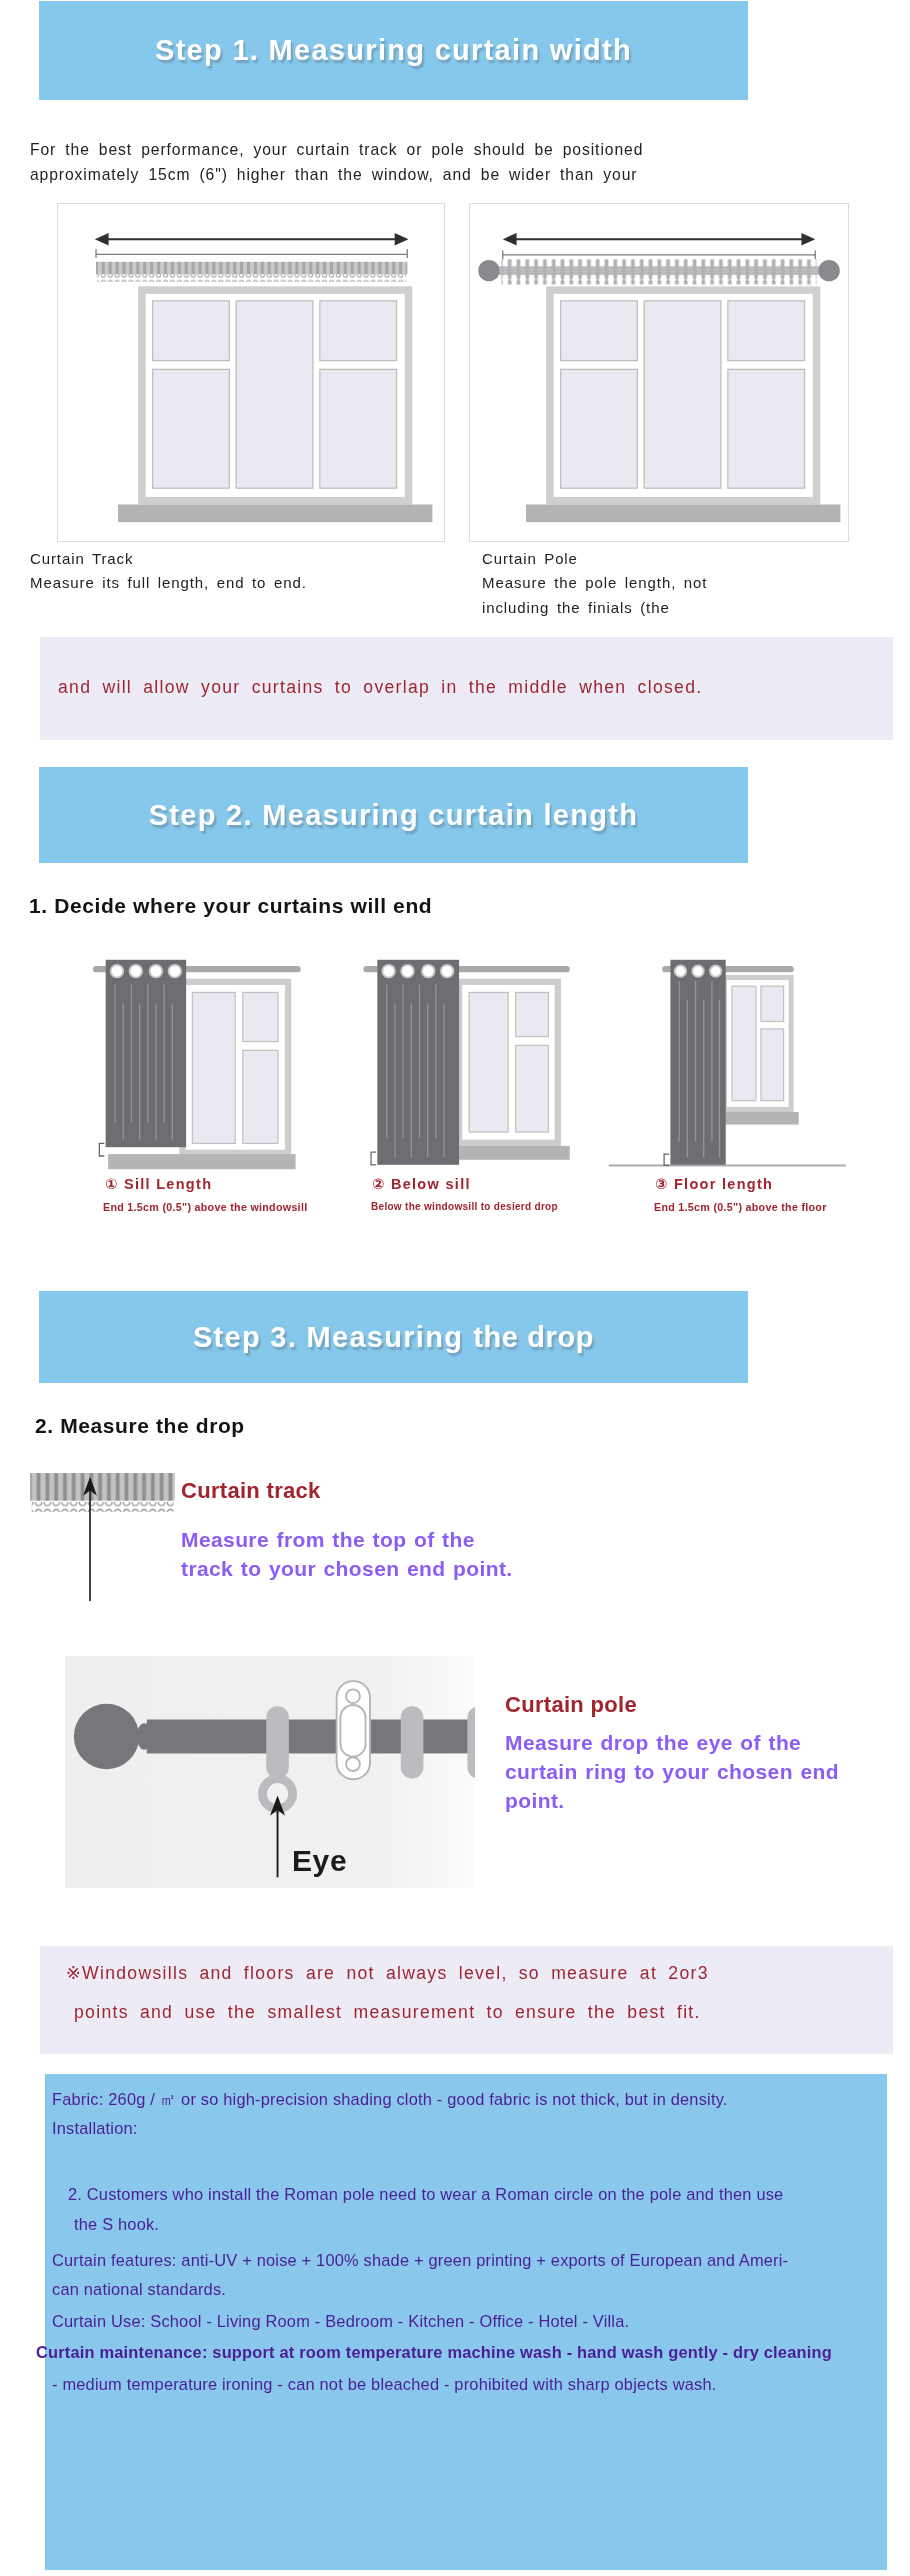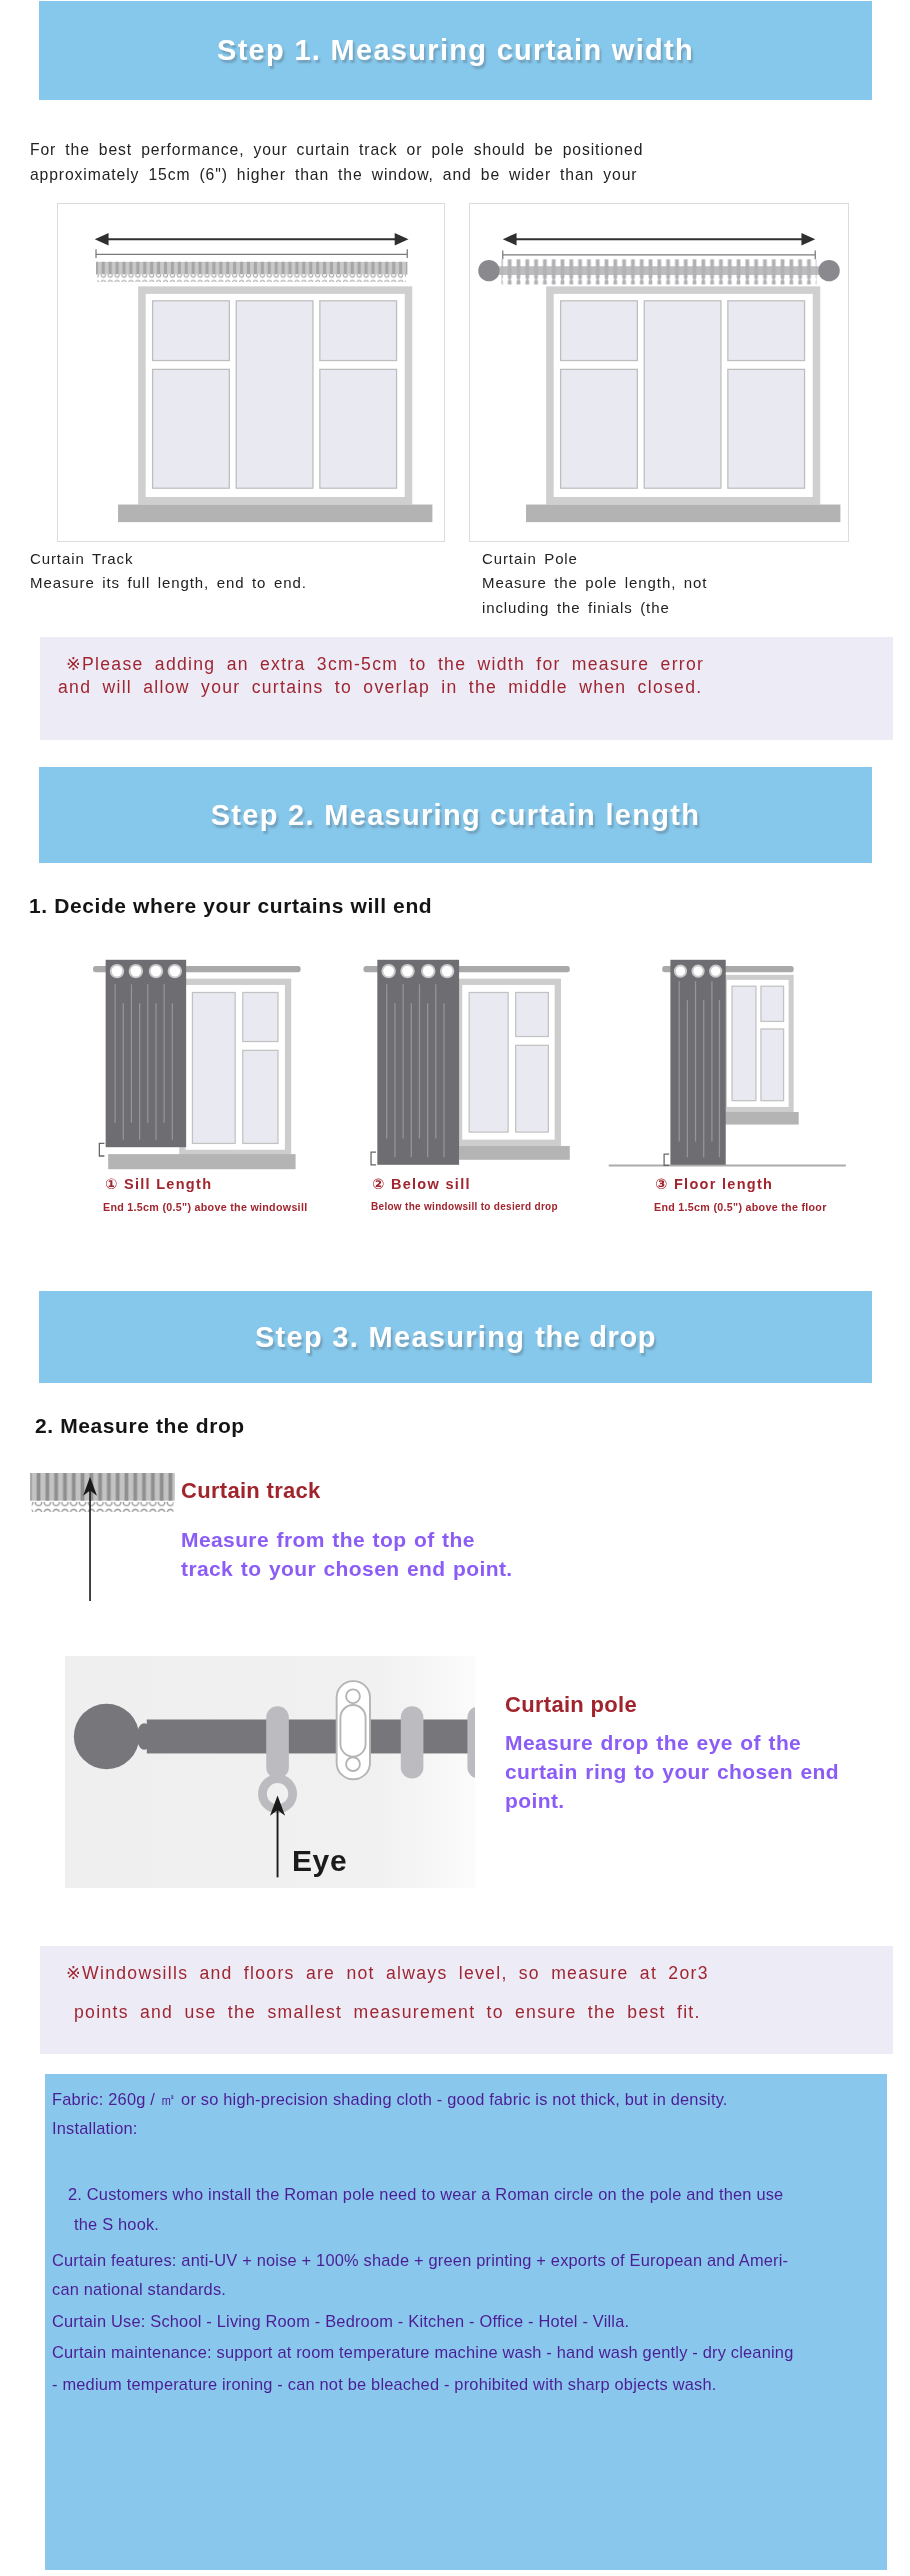--- a/index.html
+++ b/index.html
@@ -3,21 +3,21 @@
 <meta charset="utf-8">
 <style>
   html,body{margin:0;padding:0;background:#ffffff;}
   #canvas{
     position:relative;width:910px;height:2576px;overflow:hidden;
     background:#ffffff;font-family:"Liberation Sans","DejaVu Sans",sans-serif;
     color:#1f1f1f;
   }
   .abs{position:absolute;}
   .banner{
-    left:39px;width:833px;background:#85c8eb;
+    left:39px;width:709px;background:#85c8eb;
     display:flex;align-items:center;justify-content:center;
   }
   .banner-text{
     color:#ffffff;font-weight:bold;font-size:29px;letter-spacing:1.3px;
     text-shadow:1.9px 2.5px 1.9px rgba(105,140,165,0.65);white-space:nowrap;
   }
   .banner-sub{font-size:29px;margin-left:10px;letter-spacing:0.6px;}
   .body-text{
     font-size:15.7px;color:#222;letter-spacing:0.9px;word-spacing:3.8px;white-space:nowrap;
   }
@@ -119,21 +119,20 @@
     </svg>
   </div>
 
   <div class="abs caption" style="left:30px;top:550px;">Curtain Track</div>
   <div class="abs caption" style="left:30px;top:574px;text-align:right;">Measure its full length, end to end.</div>
   <div class="abs caption" style="left:482px;top:550px;">Curtain Pole</div>
   <div class="abs caption" style="left:482px;top:574px;">Measure the pole length, not</div>
   <div class="abs caption" style="left:482px;top:599px;">including the finials (the</div>
 
   <div class="abs note-box" style="left:40px;top:637px;width:853px;height:103px;"></div>
-  <div class="abs note-line" style="left:66px;top:654px;">※Please adding an extra 3cm-5cm to the width for measure error</div>
   <div class="abs note-line" style="left:58px;top:677px;">and will allow your curtains to overlap in the middle when closed.</div>
 
   <div class="abs banner" style="top:767px;height:96px;">
     <span class="banner-text">Step 2. Measuring curtain length</span>
   </div>
 
   <div class="abs section-heading" style="left:29px;top:894px;">1. Decide where your curtains will end</div>
 
   <svg class="abs" style="left:0;top:956px;" width="910" height="217" viewBox="0 0 1447 345">
 
@@ -305,17 +304,17 @@
   <div class="abs note-line" style="left:74px;top:2002px;">points and use the smallest measurement to ensure the best fit.</div>
 
   <div class="abs details-box" style="left:45px;top:2074px;width:842px;height:496px;"></div>
   <div class="abs detail-line" style="left:52px;top:2089px;">Fabric: 260g / ㎡ or so high-precision shading cloth - good fabric is not thick, but in density.</div>
   <div class="abs detail-line" style="left:52px;top:2119px;">Installation:</div>
   <div class="abs detail-line" style="left:52px;top:2185px;margin-left:16px;">2. Customers who install the Roman pole need to wear a Roman circle on the pole and then use</div>
   <div class="abs detail-line" style="left:74px;top:2215px;">the S hook.</div>
   <div class="abs detail-line" style="left:52px;top:2251px;">Curtain features: anti-UV + noise + 100% shade + green printing + exports of European and Ameri-</div>
   <div class="abs detail-line" style="left:52px;top:2280px;">can national standards.</div>
   <div class="abs detail-line" style="left:52px;top:2312px;">Curtain Use: School - Living Room - Bedroom - Kitchen - Office - Hotel - Villa.</div>
-  <div class="abs detail-line" style="left:52px;top:2343px;">Curtain maintenance: support at room temperature machine wash - hand wash gently - dry cleaning</div>
+  <div class="abs detail-line" style="left:36px;top:2343px;font-weight:bold;">Curtain maintenance: support at room temperature machine wash - hand wash gently - dry cleaning</div>
   <div class="abs detail-line" style="left:52px;top:2375px;">- medium temperature ironing - can not be bleached - prohibited with sharp objects wash.</div>
 
 </div>
 
 
 </body></html>

